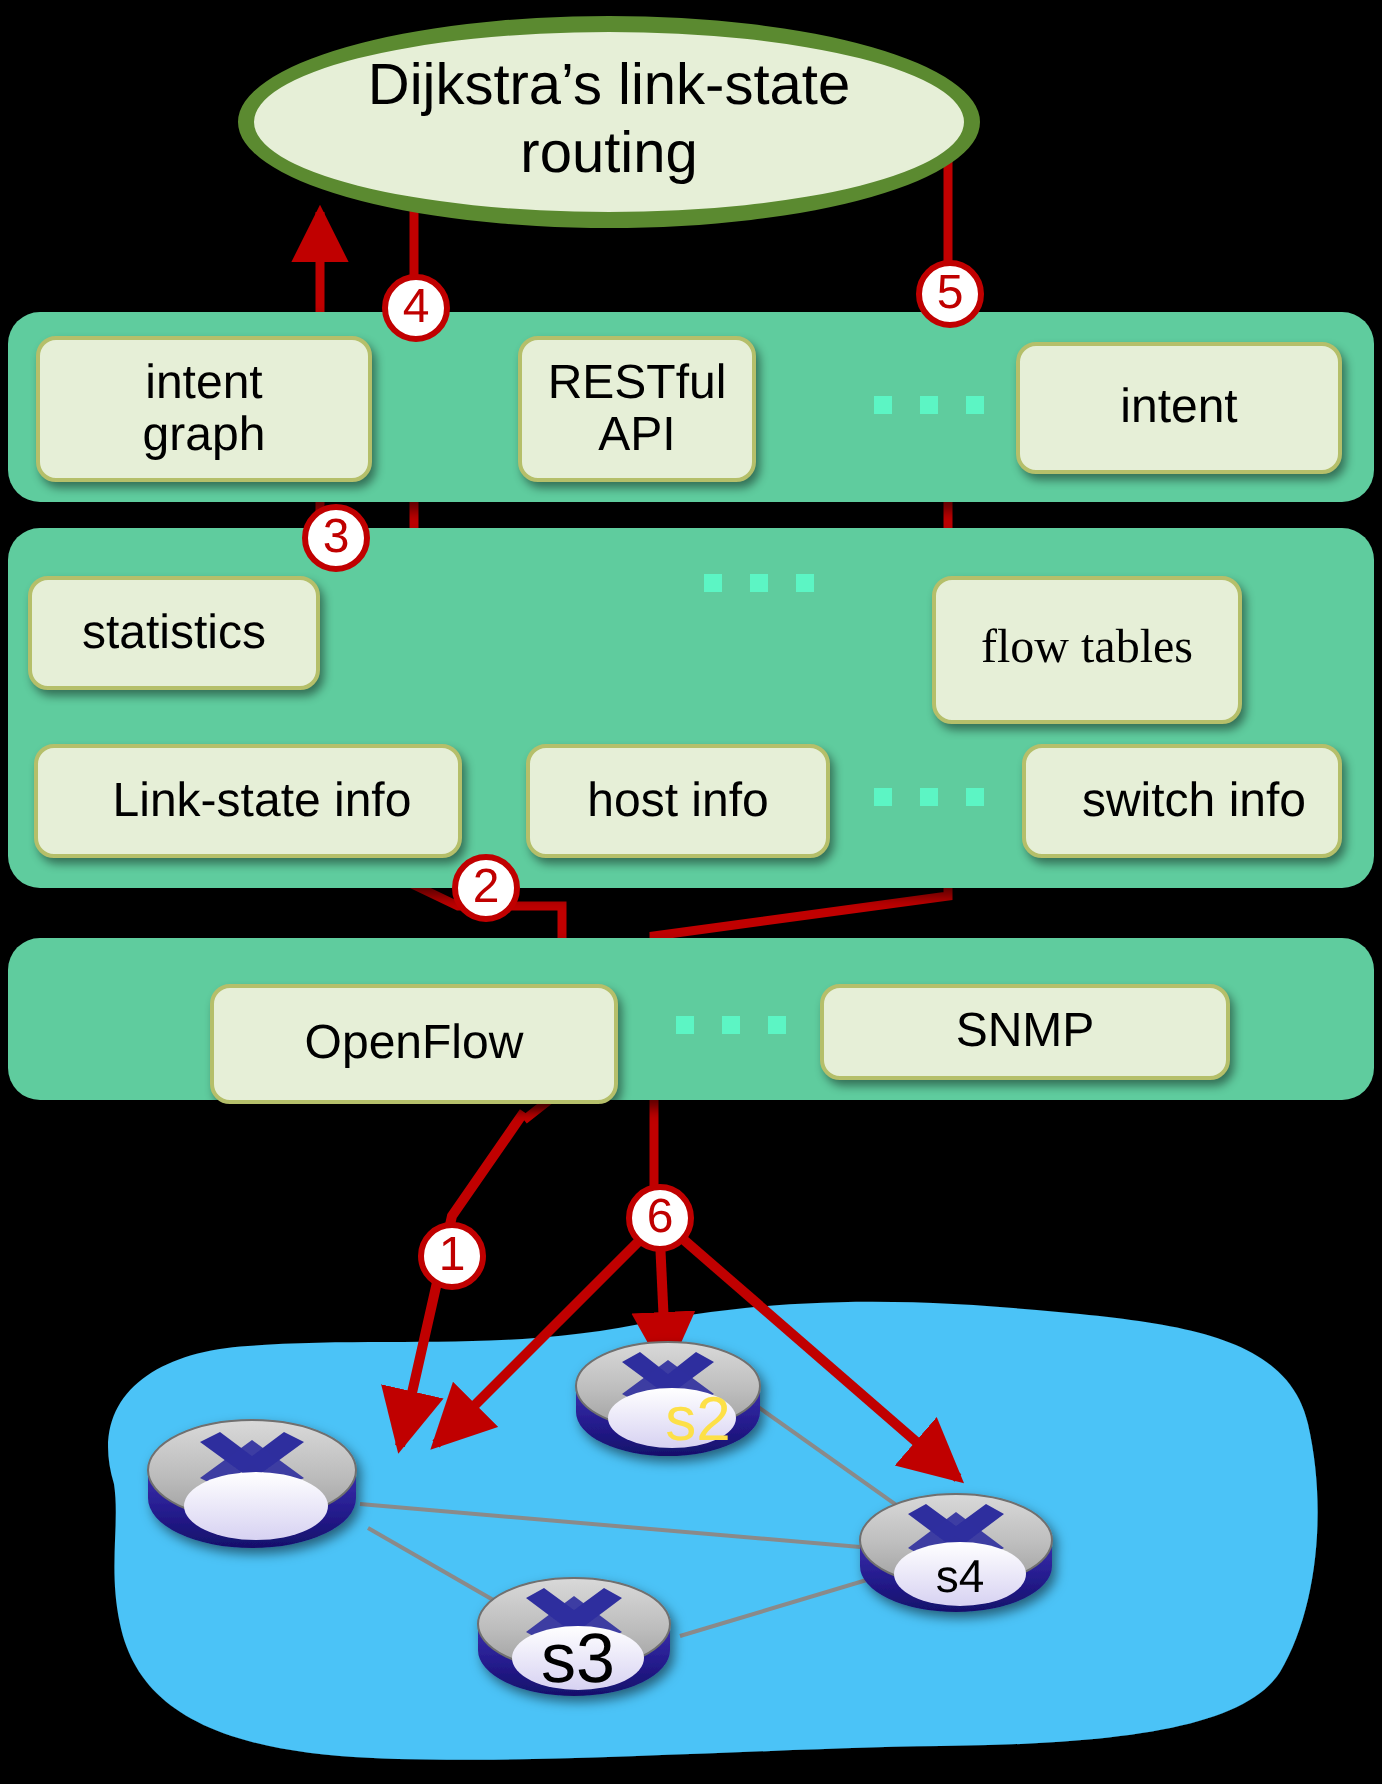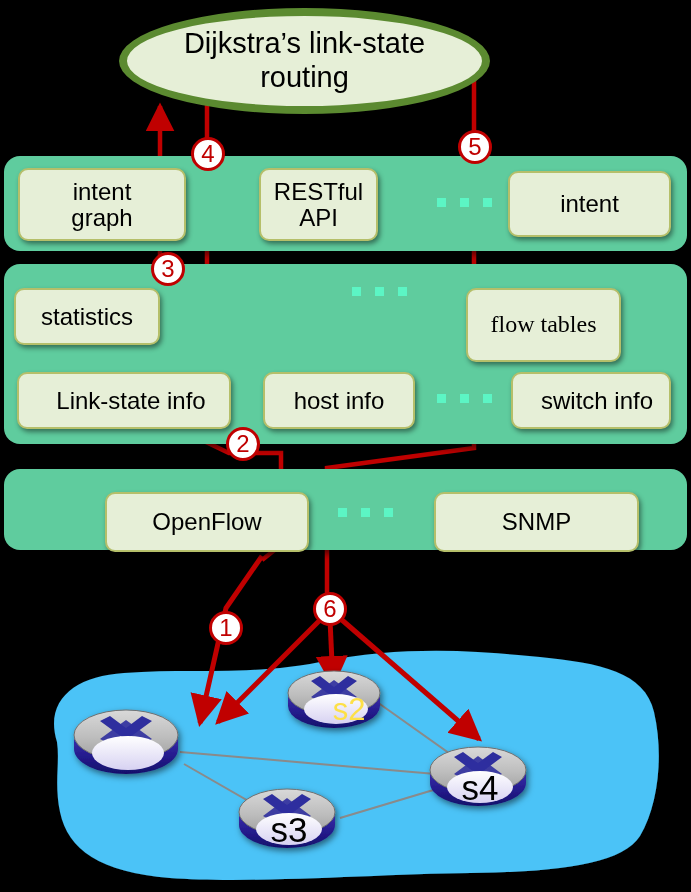--- a/index.html
+++ b/index.html
@@ -45,21 +45,21 @@
 
   
   .m-stats{left:14px;top:288px;width:146px;height:57px;}
   .m-flow{left:466px;top:288px;width:155px;height:74px;font-family:Liberation Serif, serif;}
   .m-linkstate{left:17px;top:372px;width:214px;height:57px;padding-left:20px;}
   .m-host{left:263px;top:372px;width:152px;height:57px;}
   .m-switch{left:511px;top:372px;width:160px;height:57px;padding-left:18px;}
 
   
   .m-openflow{left:105px;top:492px;width:204px;height:60px;}
-  .m-snmp{left:434px;top:492px;width:205px;height:60px;}
+  .m-snmp{left:410px;top:492px;width:205px;height:48px;}
 
   
   .dots{position:absolute;display:flex;gap:14px;}
   .dots i{display:block;width:9px;height:9px;background:#5cf5c4;}
   .dots-app{left:437px;top:198px;}
   .dots-core-top{left:352px;top:287px;}
   .dots-core-bot{left:437px;top:394px;}
   .dots-south{left:338px;top:508px;}
 
   
@@ -278,15 +278,15 @@
   <div class="step s3">3</div>
   <div class="step s4">4</div>
   <div class="step s5">5</div>
   <div class="step s6">6</div>
 
 
   <div style="position:absolute;left:316px;top:693px;width:66px;height:34px;display:flex;align-items:center;justify-content:center;font-size:31px;color:#fde047;">s2</div>
 
   <div style="position:absolute;left:256px;top:812px;width:66px;height:36px;display:flex;align-items:center;justify-content:center;font-size:35px;color:#000;">s3</div>
 
-  <div style="position:absolute;left:447px;top:770px;width:66px;height:36px;display:flex;align-items:center;justify-content:center;font-size:35px;color:#000;">s4</div>
+  <div style="position:absolute;left:447px;top:770px;width:66px;height:36px;display:flex;align-items:center;justify-content:center;font-size:23px;color:#000;">s4</div>
 
 </div>
 
 </body></html>

